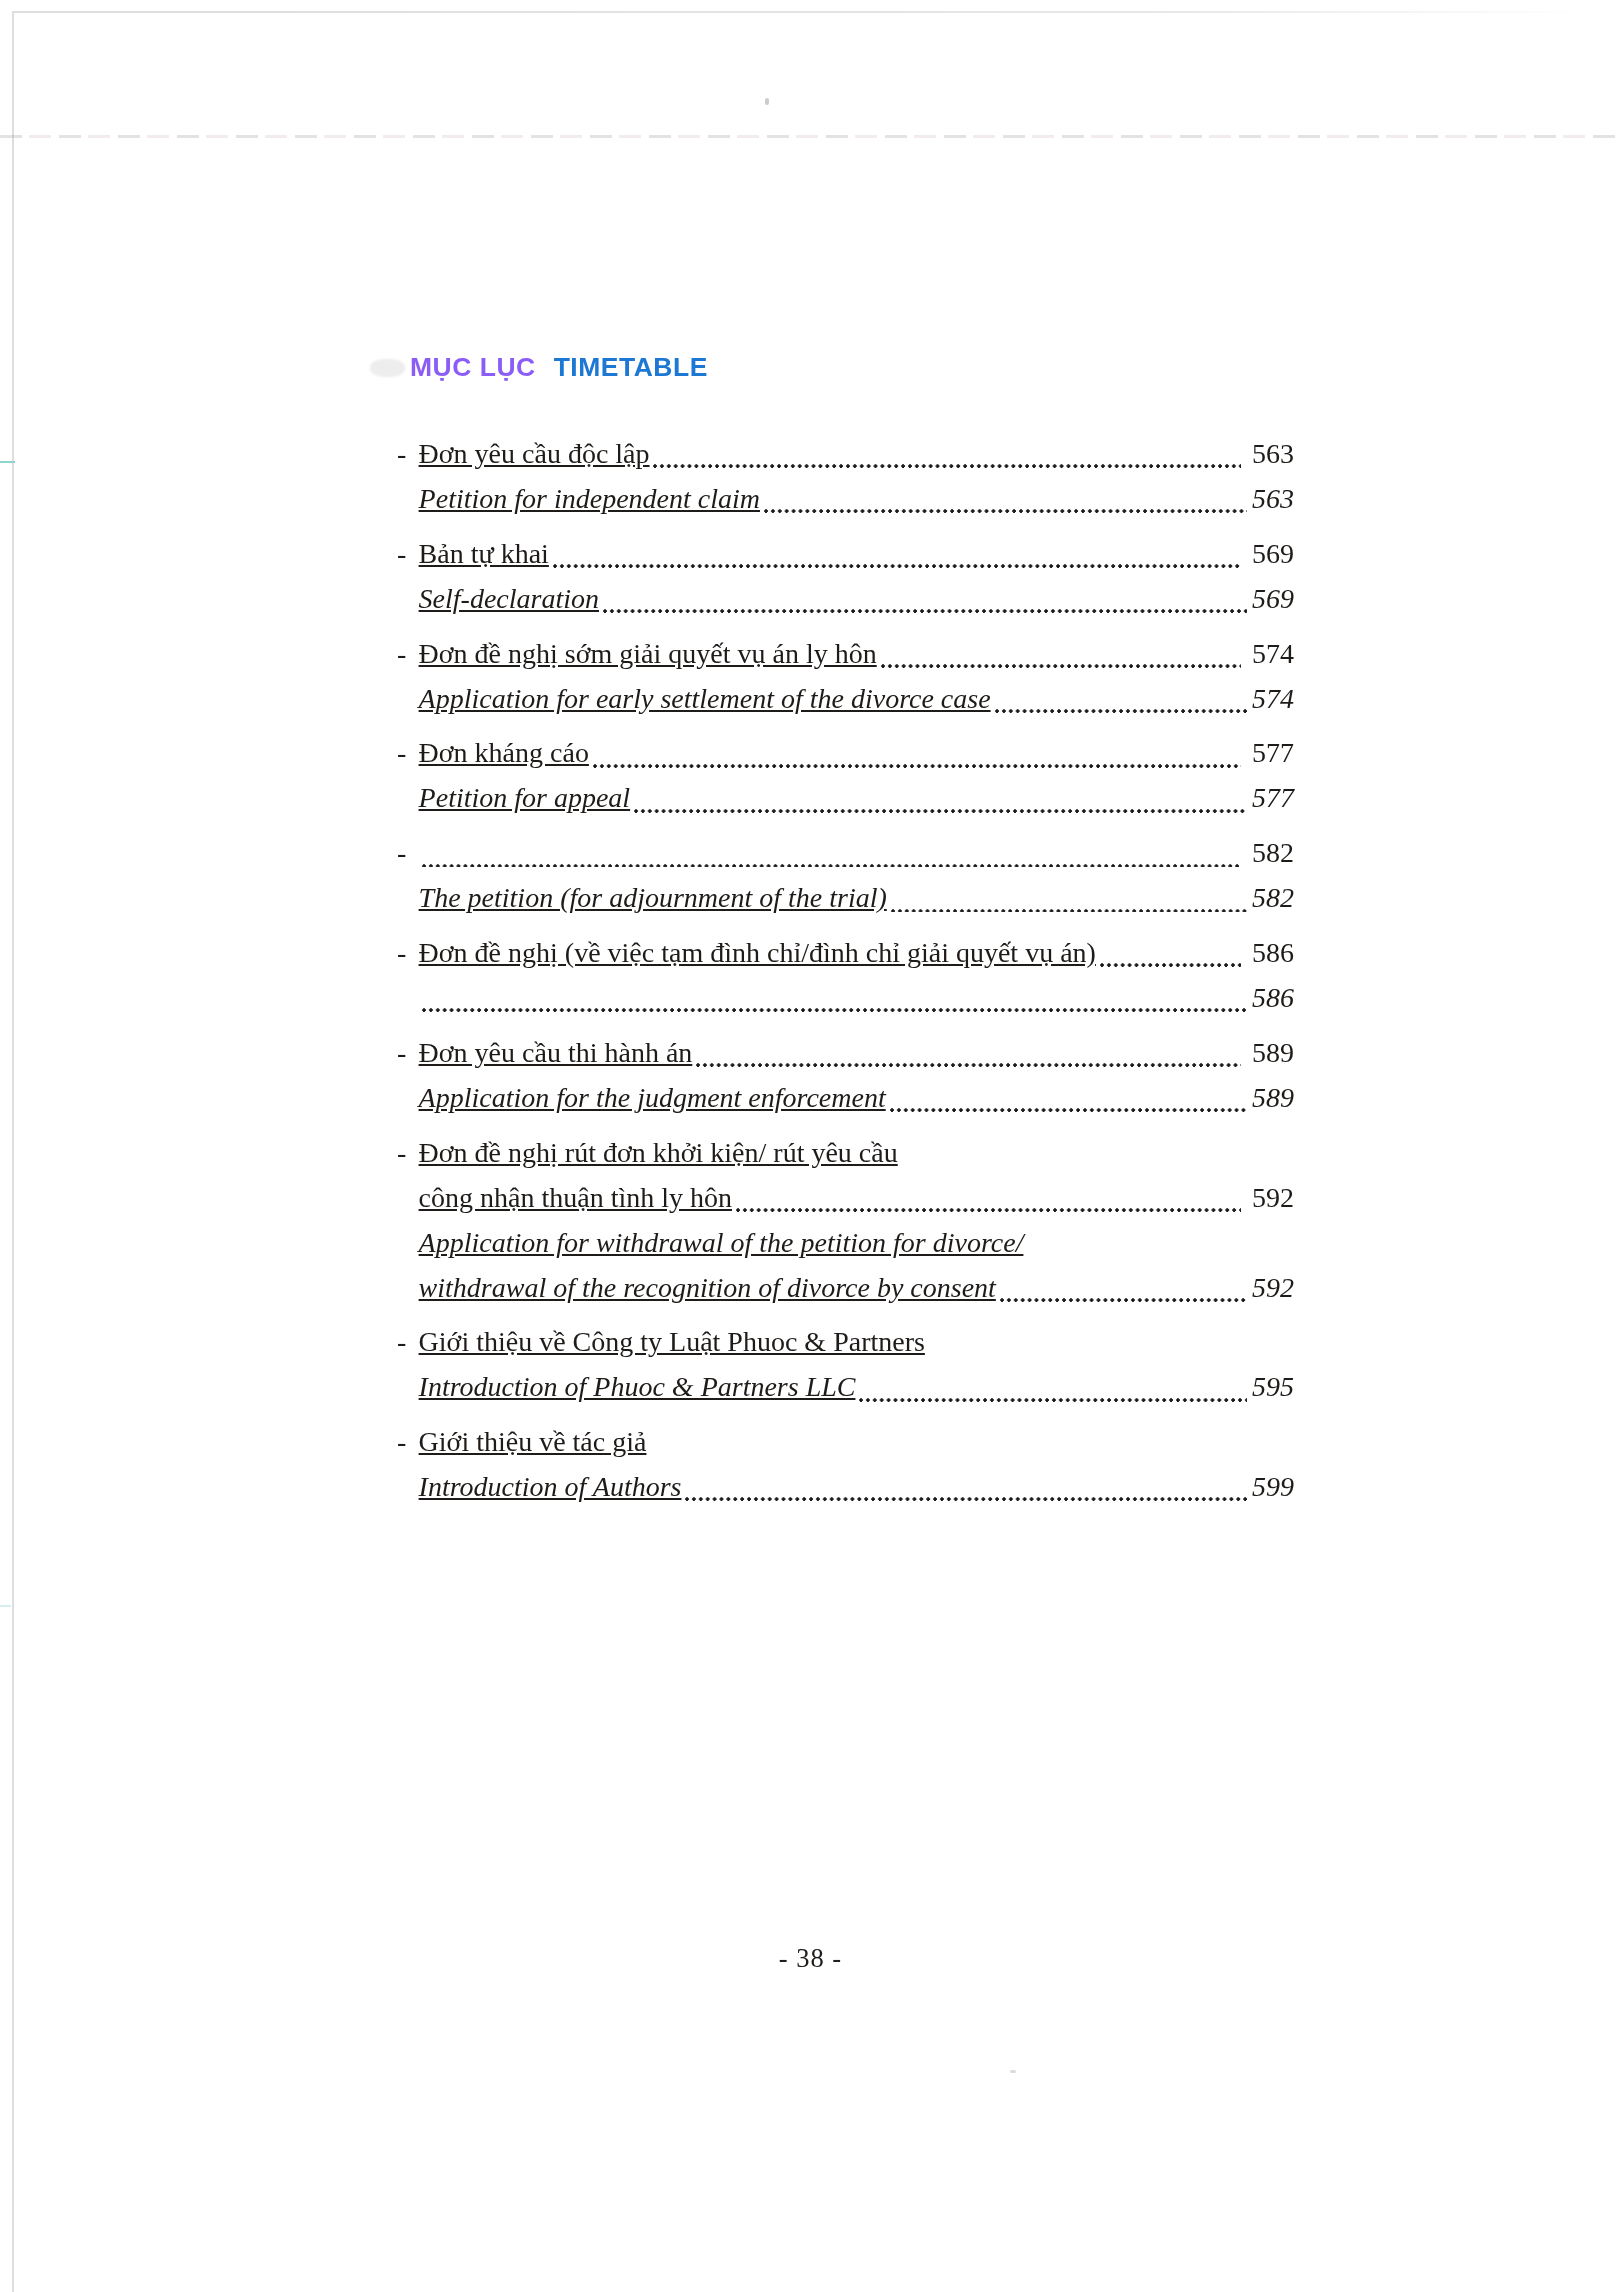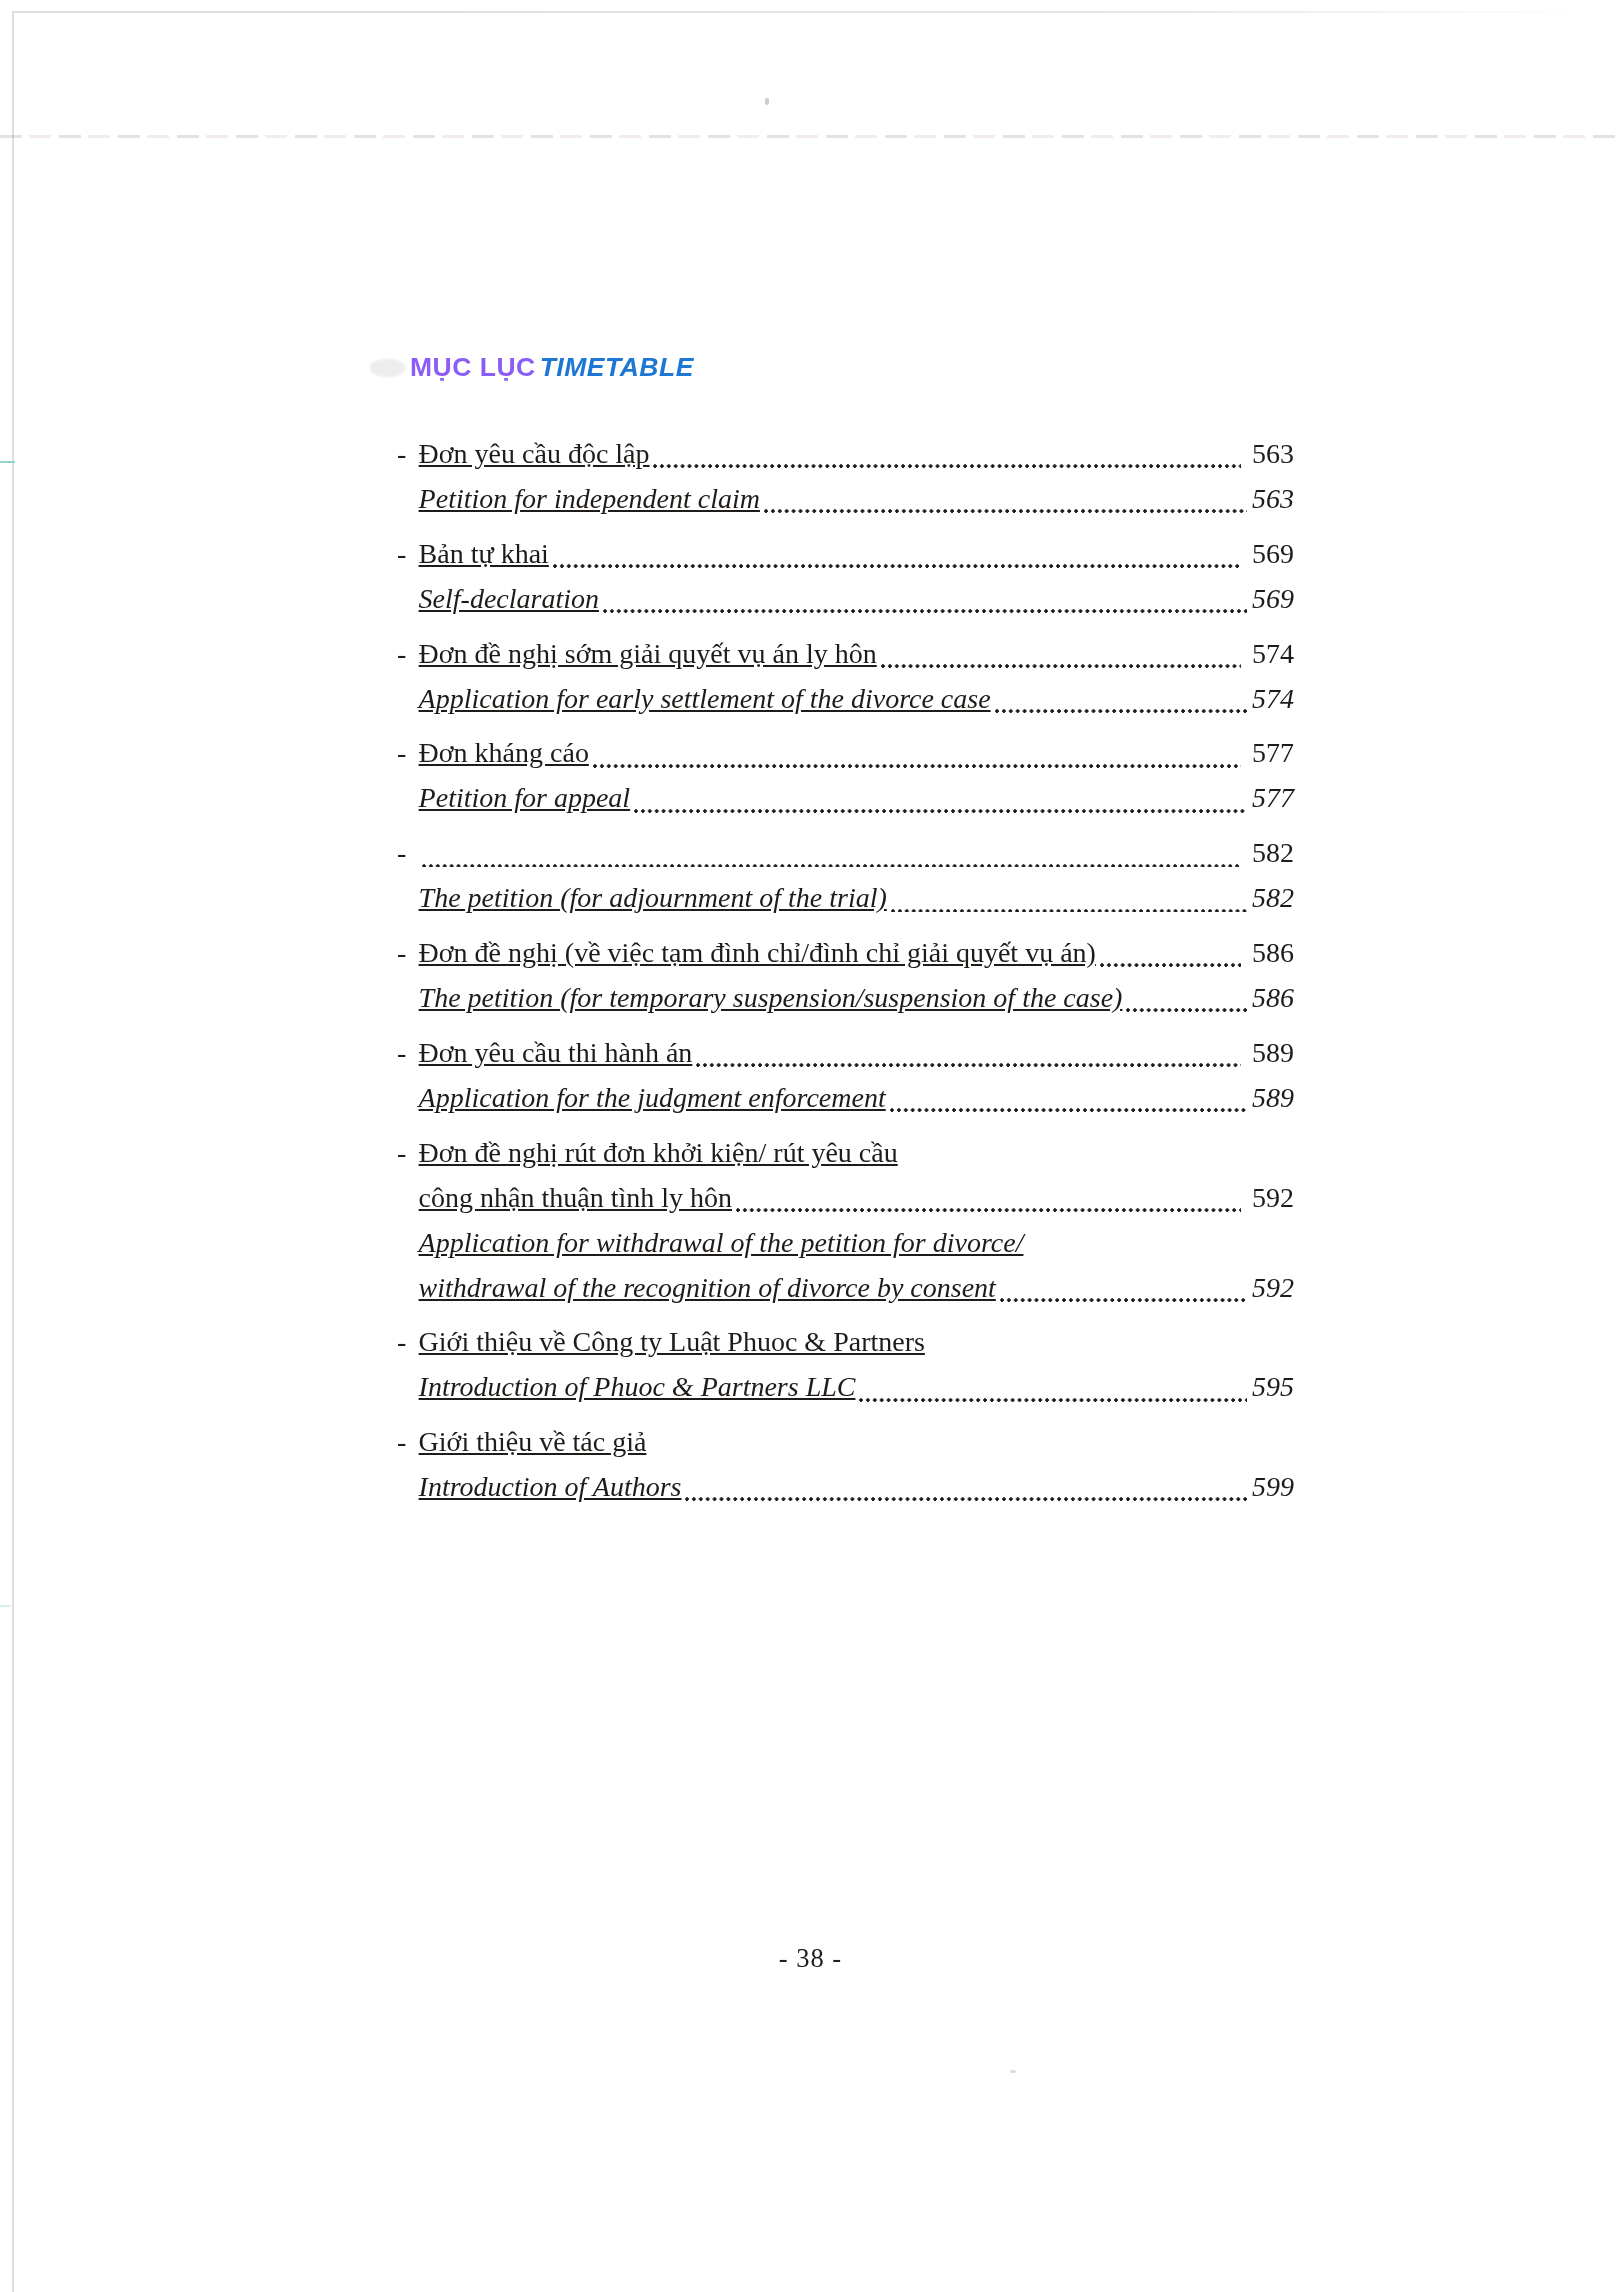--- a/index.html
+++ b/index.html
@@ -26,21 +26,21 @@
   .speck-1{position:absolute;left:765px;top:98px;width:3.9px;height:6.9px;background:#cccccc;border-radius:2px;}
   .speck-2{position:absolute;left:1010px;top:2070px;width:5.9px;height:2.9px;background:#dcdcdc;border-radius:2px;}
 
   
   .header{
     position:absolute;left:410px;top:353px;
     font-family:"Liberation Sans","DejaVu Sans",sans-serif;
     font-weight:700;font-size:26.5px;line-height:29px;white-space:nowrap;
   }
   .header .vi{color:#8b5cf6;letter-spacing:0.5px;}
-  .header .en{font-style:italic;margin-left:4px;letter-spacing:0.5px;}
+  .header .en{margin-left:18px;letter-spacing:0.5px;}
 
   
   .toc{position:absolute;left:397px;top:431px;width:897px;font-size:28px;}
   .toc-group{margin-bottom:9.8px;}
   .row{display:flex;align-items:baseline;line-height:45px;height:45px;}
   .row .bullet{flex:0 0 21.6px;}
   .row .text{white-space:nowrap;flex:0 1 auto;text-decoration:underline;}
   .row.en .text,.row.en .page-ref{font-style:italic;}
   .leader{
     flex:1 1 auto;min-width:13.7px;align-self:flex-end;
@@ -148,21 +148,20 @@
       </div>
       <div class="toc-group">
         <div class="row vi">
           <span class="bullet">-</span>
           <span class="text">Đơn đề nghị (về việc tạm đình chỉ/đình chỉ giải quyết vụ án)</span>
           <div class="leader"></div>
           <span class="page-ref">586</span>
         </div>
         <div class="row en">
           <span class="bullet"></span>
-          <span class="text">The petition (for temporary suspension/suspension of the case)</span>
           <div class="leader"></div>
           <span class="page-ref">586</span>
         </div>
       </div>
       <div class="toc-group">
         <div class="row vi">
           <span class="bullet">-</span>
           <span class="text">Đơn yêu cầu thi hành án</span>
           <div class="leader"></div>
           <span class="page-ref">589</span>

